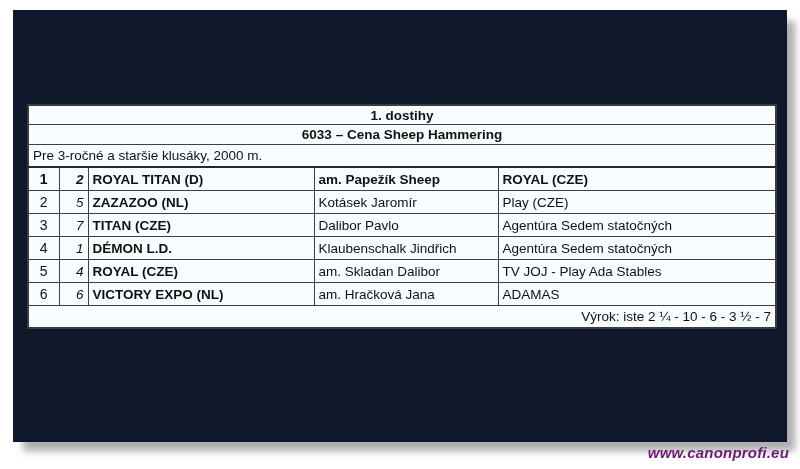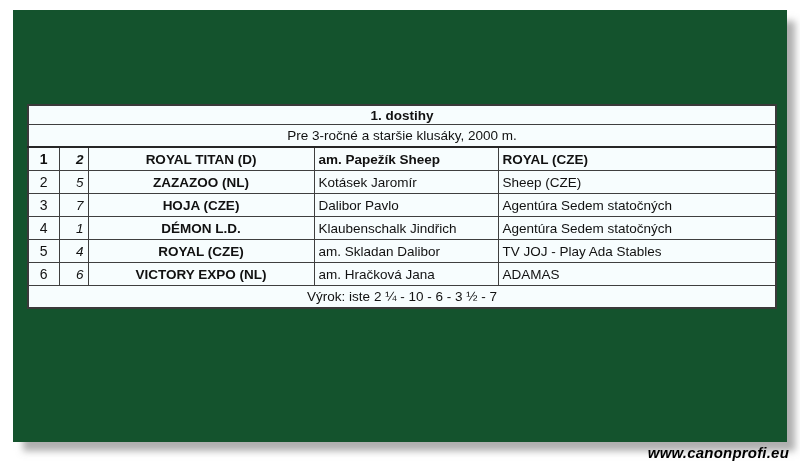--- a/index.html
+++ b/index.html
@@ -9,21 +9,21 @@
     overflow: hidden;
     font-family: "Liberation Sans", sans-serif;
     position: relative;
   }
   .canvas { position: relative; width: 800px; height: 469px; }
 
   .page {
     position: absolute;
     left: 13px; top: 10px;
     width: 774px; height: 432px;
-    background: #14532d;
+    background: #0f172a;
     box-shadow: 9px 10px 7px -1px rgba(110,110,110,0.55);
   }
 
   table.race-table {
     position: absolute;
     left: 14px; top: 94px;
     width: 748px;
     border-collapse: collapse;
     table-layout: fixed;
     font-size: 13.5px;
@@ -34,86 +34,89 @@
   table.race-table td {
     border: 1px solid #3f3f3f;
     padding: 0 4px;
     vertical-align: middle;
     white-space: nowrap;
     overflow: hidden;
   }
 
   tr.title-row td   { height: 18px; text-align: center; font-weight: bold; }
   tr.name-row td    { height: 19px; text-align: center; font-weight: bold; }
-  tr.cond-row td    { height: 21px; text-align: center; border-bottom: 2px solid #262626; margin-top: 8px; }
+  tr.cond-row td    { height: 21px; text-align: left; border-bottom: 2px solid #262626; margin-top: 8px; }
   tr.data-row td    { height: 22px; }
-  tr.verdict-row td { height: 21px; text-align: center; }
+  tr.verdict-row td { height: 21px; text-align: right; }
 
   td.pos   { text-align: center; font-size: 14px; padding: 0 2px; }
   td.num   { text-align: right; font-style: italic; font-size: 13.5px; padding: 0 2px 0 2px; }
-  td.horse { font-weight: bold; text-align: center; }
+  td.horse { font-weight: bold; }
   td.driver{ }
   td.owner { }
 
   
   td.pos { border-right-color: #a9adae; }
 
   tr.winner td { font-weight: bold; }
   tr.winner td.num { font-style: italic; }
 
   .watermark {
     position: absolute;
     right: 11px; top: 444px;
     font-size: 15px;
     font-style: italic;
     font-weight: bold;
     letter-spacing: 0.2px;
-    color: #000000;
+    color: #701a75;
   }
 </style>
 </head>
 <body>
 
 <div class="canvas">
   <div class="page">
 
     <table class="race-table">
       <colgroup>
         <col style="width:31px">
         <col style="width:29px">
         <col style="width:226px">
         <col style="width:184px">
         <col style="width:278px">
       </colgroup>
       <tbody>
         <tr class="title-row">
           <td colspan="5">1. dostihy</td>
         </tr>
+        <tr class="name-row">
+          <td colspan="5">6033 – Cena Sheep Hammering</td>
+        </tr>
         <tr class="cond-row">
           <td colspan="5">Pre 3-ročné a staršie klusáky, 2000 m.</td>
         </tr>
 
         <tr class="data-row winner">
           <td class="pos">1</td>
           <td class="num">2</td>
           <td class="horse">ROYAL TITAN (D)</td>
           <td class="driver">am. Papežík Sheep</td>
           <td class="owner">ROYAL (CZE)</td>
         </tr>
         <tr class="data-row">
           <td class="pos">2</td>
           <td class="num">5</td>
           <td class="horse">ZAZAZOO (NL)</td>
           <td class="driver">Kotásek Jaromír</td>
-          <td class="owner">Sheep (CZE)</td>
+          <td class="owner">Play (CZE)</td>
         </tr>
         <tr class="data-row">
           <td class="pos">3</td>
           <td class="num">7</td>
-          <td class="horse">HOJA (CZE)</td>
+          <td class="horse">TITAN (CZE)</td>
           <td class="driver">Dalibor Pavlo</td>
           <td class="owner">Agentúra Sedem statočných</td>
         </tr>
         <tr class="data-row">
           <td class="pos">4</td>
           <td class="num">1</td>
           <td class="horse">DÉMON L.D.</td>
           <td class="driver">Klaubenschalk Jindřich</td>
           <td class="owner">Agentúra Sedem statočných</td>
         </tr>

